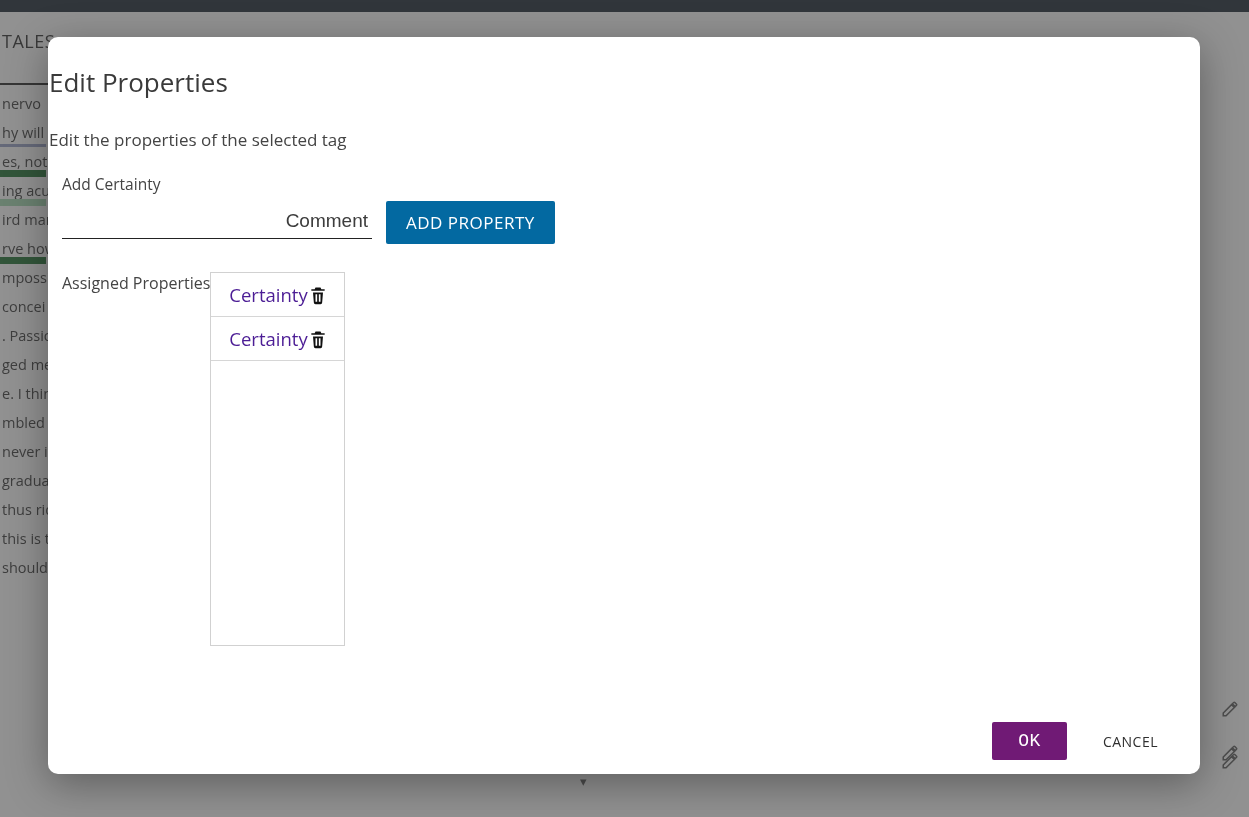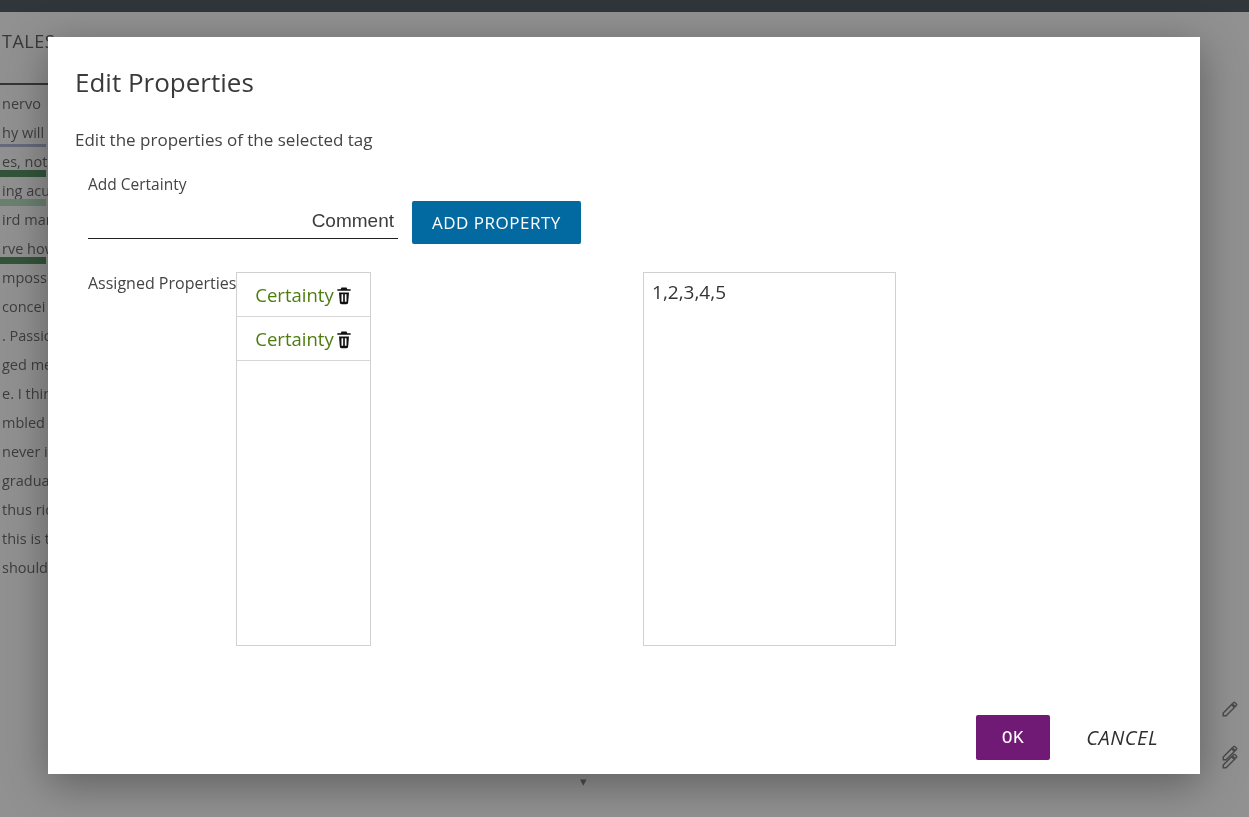--- a/index.html
+++ b/index.html
@@ -129,23 +129,23 @@
   }
 
   
   .modal {
     position: absolute;
     top: 37px;
     left: 48px;
     width: 1152px;
     height: 737px;
     background: #fff;
-    border-radius: 0;
+    border-radius: 10px;
     box-shadow: 0 10px 40px rgba(0,0,0,0.35);
-    padding: 27px 14px 14px 27px;
+    padding: 27px 14px 14px 1px;
     color: #383838;
     display: flex;
     flex-direction: column;
   }
   .modal-title {
     font-size: 26px;
     font-weight: 400;
     color: #3a3a3a;
     margin-bottom: 28px;
   }
@@ -220,21 +220,21 @@
     background: #fff;
     overflow-y: auto;
   }
   .prop-row {
     display: flex;
     align-items: center;
     justify-content: space-between;
     padding: 9px 16px 9px 18px;
     border-bottom: 1px solid rgba(0,0,0,0.16);
     font-size: 18.5px;
-    color: #4d7c0f;
+    color: #4c1d95;
     cursor: default;
   }
   .trash {
     width: 20px; height: 22px;
     cursor: pointer;
     flex-shrink: 0;
   }
   .values-box {
     border: 1px solid rgba(0,0,0,0.18);
     height: 374px;
@@ -266,26 +266,25 @@
     padding: 9px 26px;
     font-size: 18px;
     cursor: pointer;
     font-family: Liberation Mono, monospace;
     letter-spacing: 0.5px;
   }
   .cancel-btn {
     background: transparent;
     color: #2f2f2f;
     border: none;
-    font-size: 20px;
+    font-size: 14px;
     cursor: pointer;
     font-family: inherit;
     letter-spacing: 0.5px;
     padding: 9px 4px;
-    font-style: italic;
   }
 
   svg.trash-svg { display: block; }
 </style>
 </head>
 <body>
 
 <div class="bg-topbar"></div>
 <div class="bg">
   <div class="bg-left">
@@ -380,23 +379,20 @@
             <svg class="trash-svg" viewBox="0 0 24 24" width="20" height="22">
               <path fill="#111" d="M9 3h6l1 2h4v2H4V5h4l1-2zm-3 6h12l-1 12a2 2 0 0 1-2 2H9a2 2 0 0 1-2-2L6 9zm3 2v9h2v-9H9zm4 0v9h2v-9h-2z"></path>
             </svg>
           </span>
         </div>
 
       </div>
     </div>
 
     <div class="col col-right">
-      <div class="values-box">
-        <textarea class="values-textarea" style="">1,2,3,4,5</textarea>
-      </div>
     </div>
 
   </div>
 
   <div class="footer">
     <button class="ok-btn">OK</button>
     <button class="cancel-btn">CANCEL</button>
   </div>
 
 </div>

